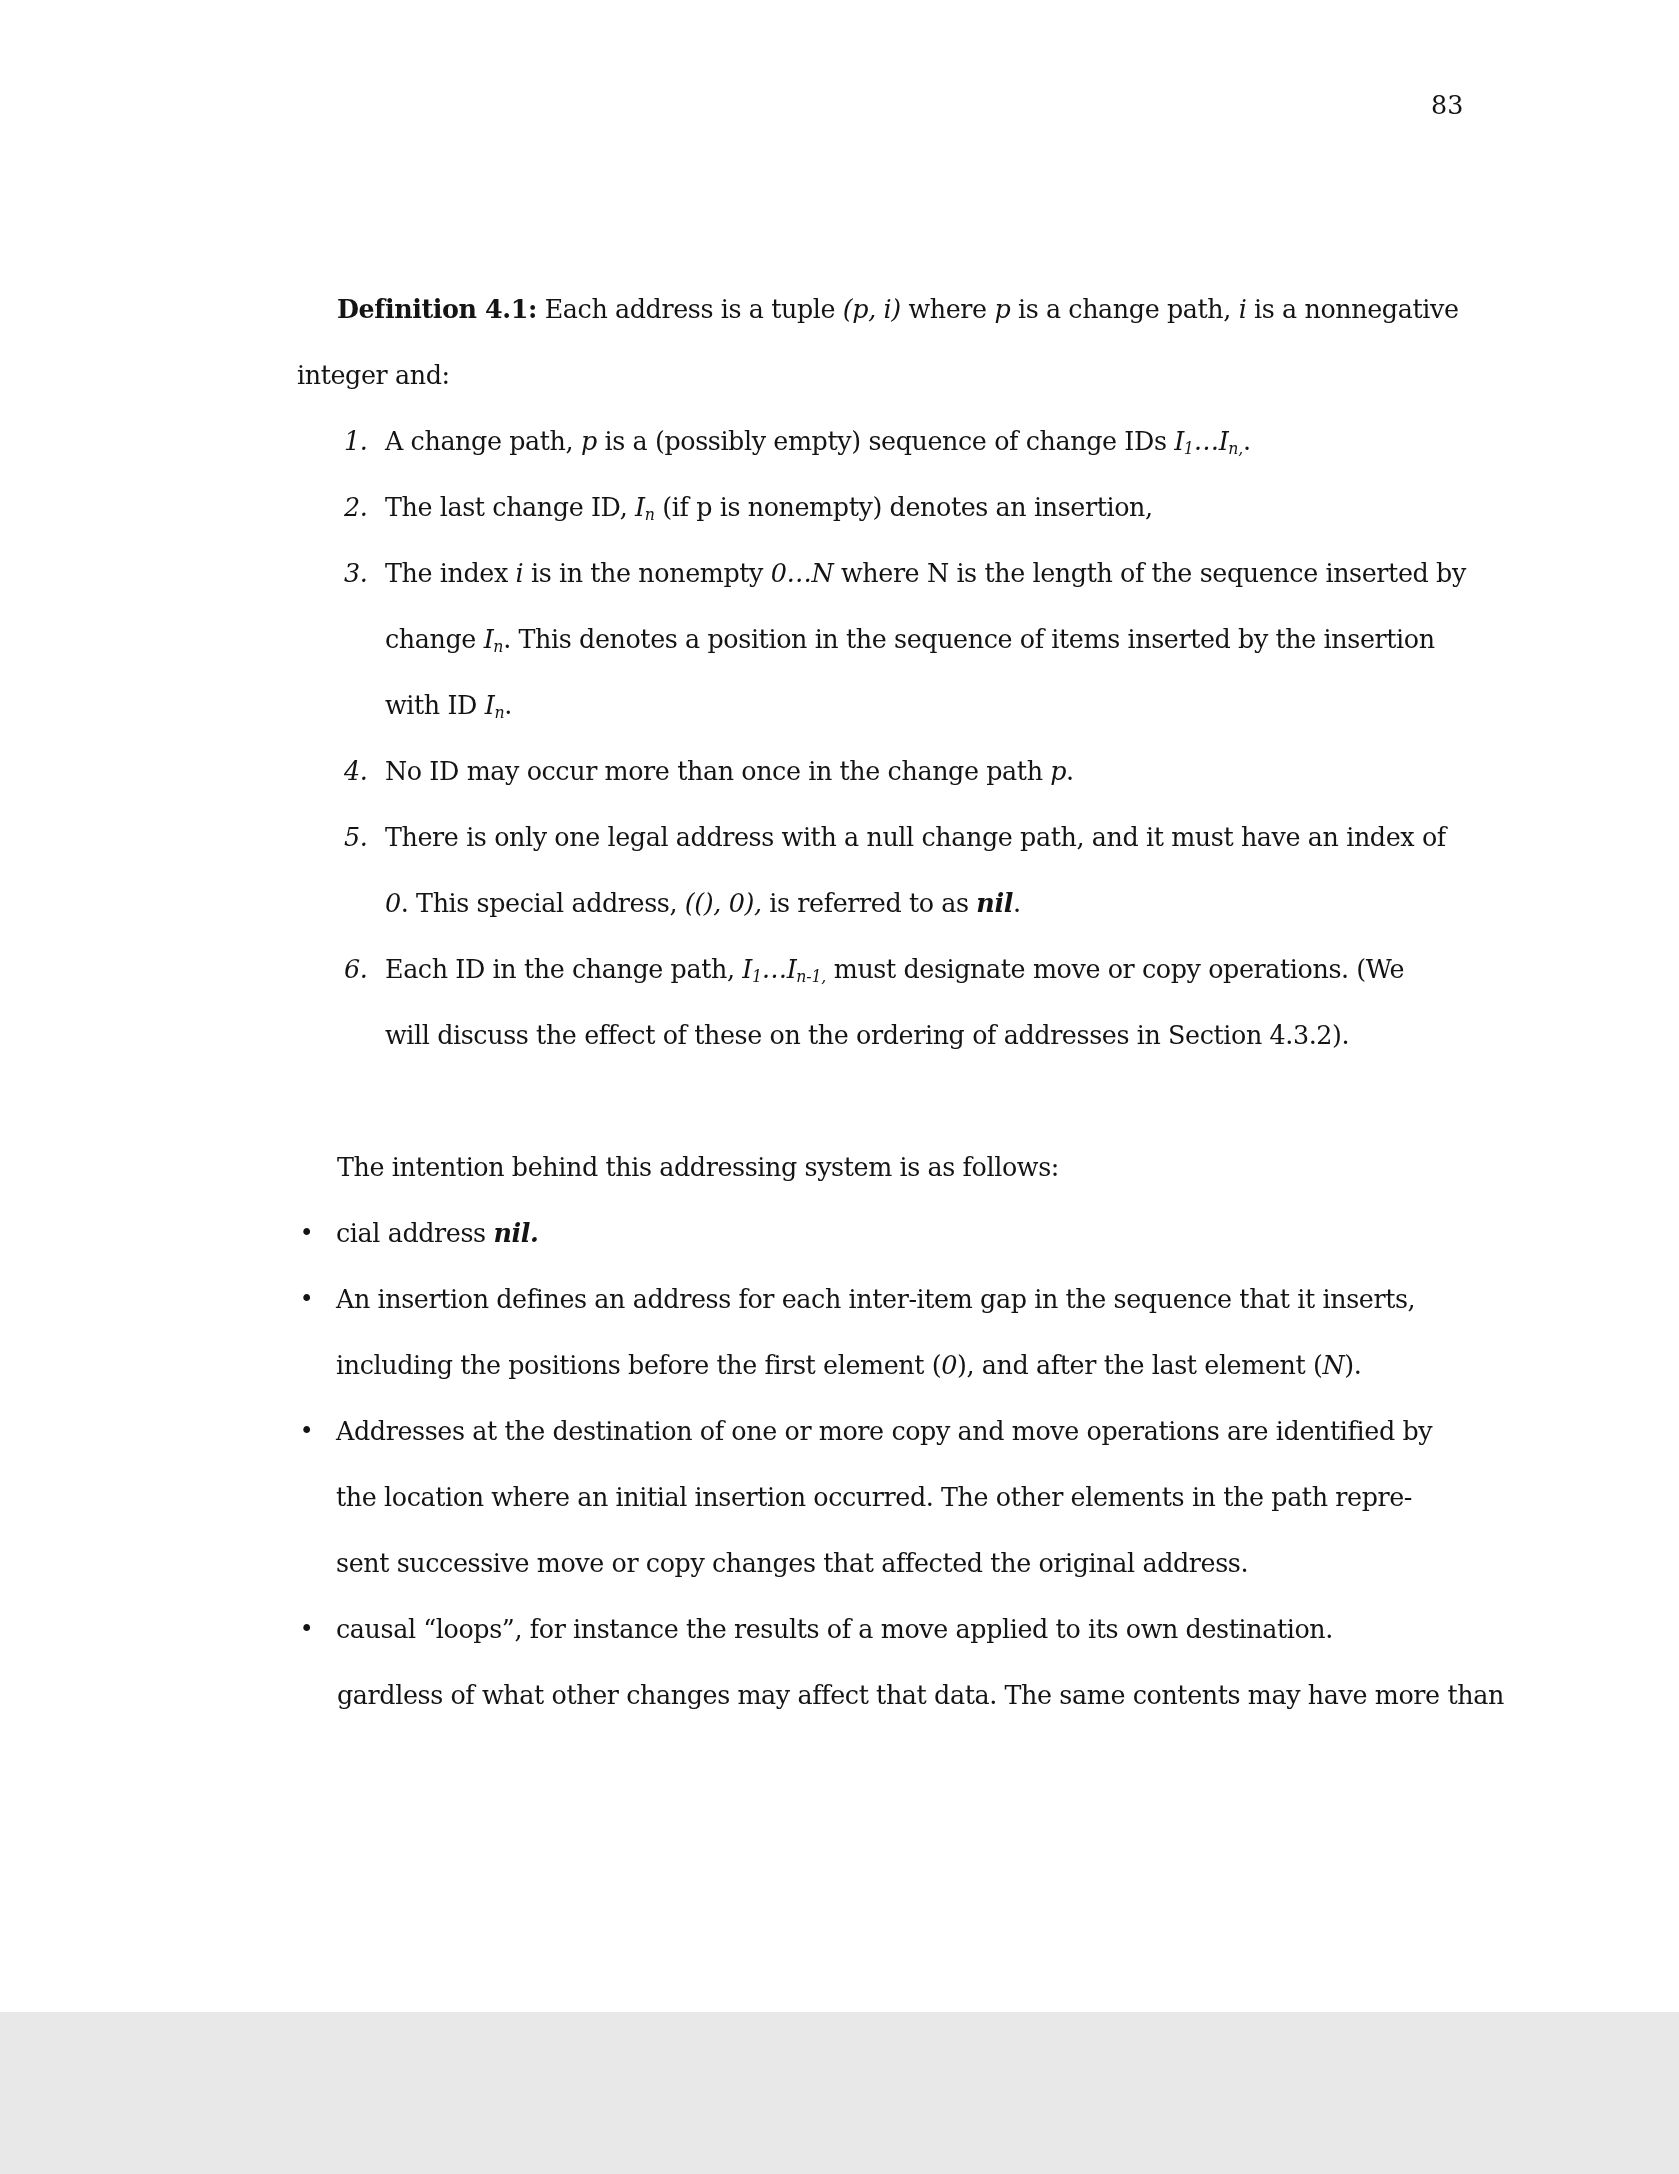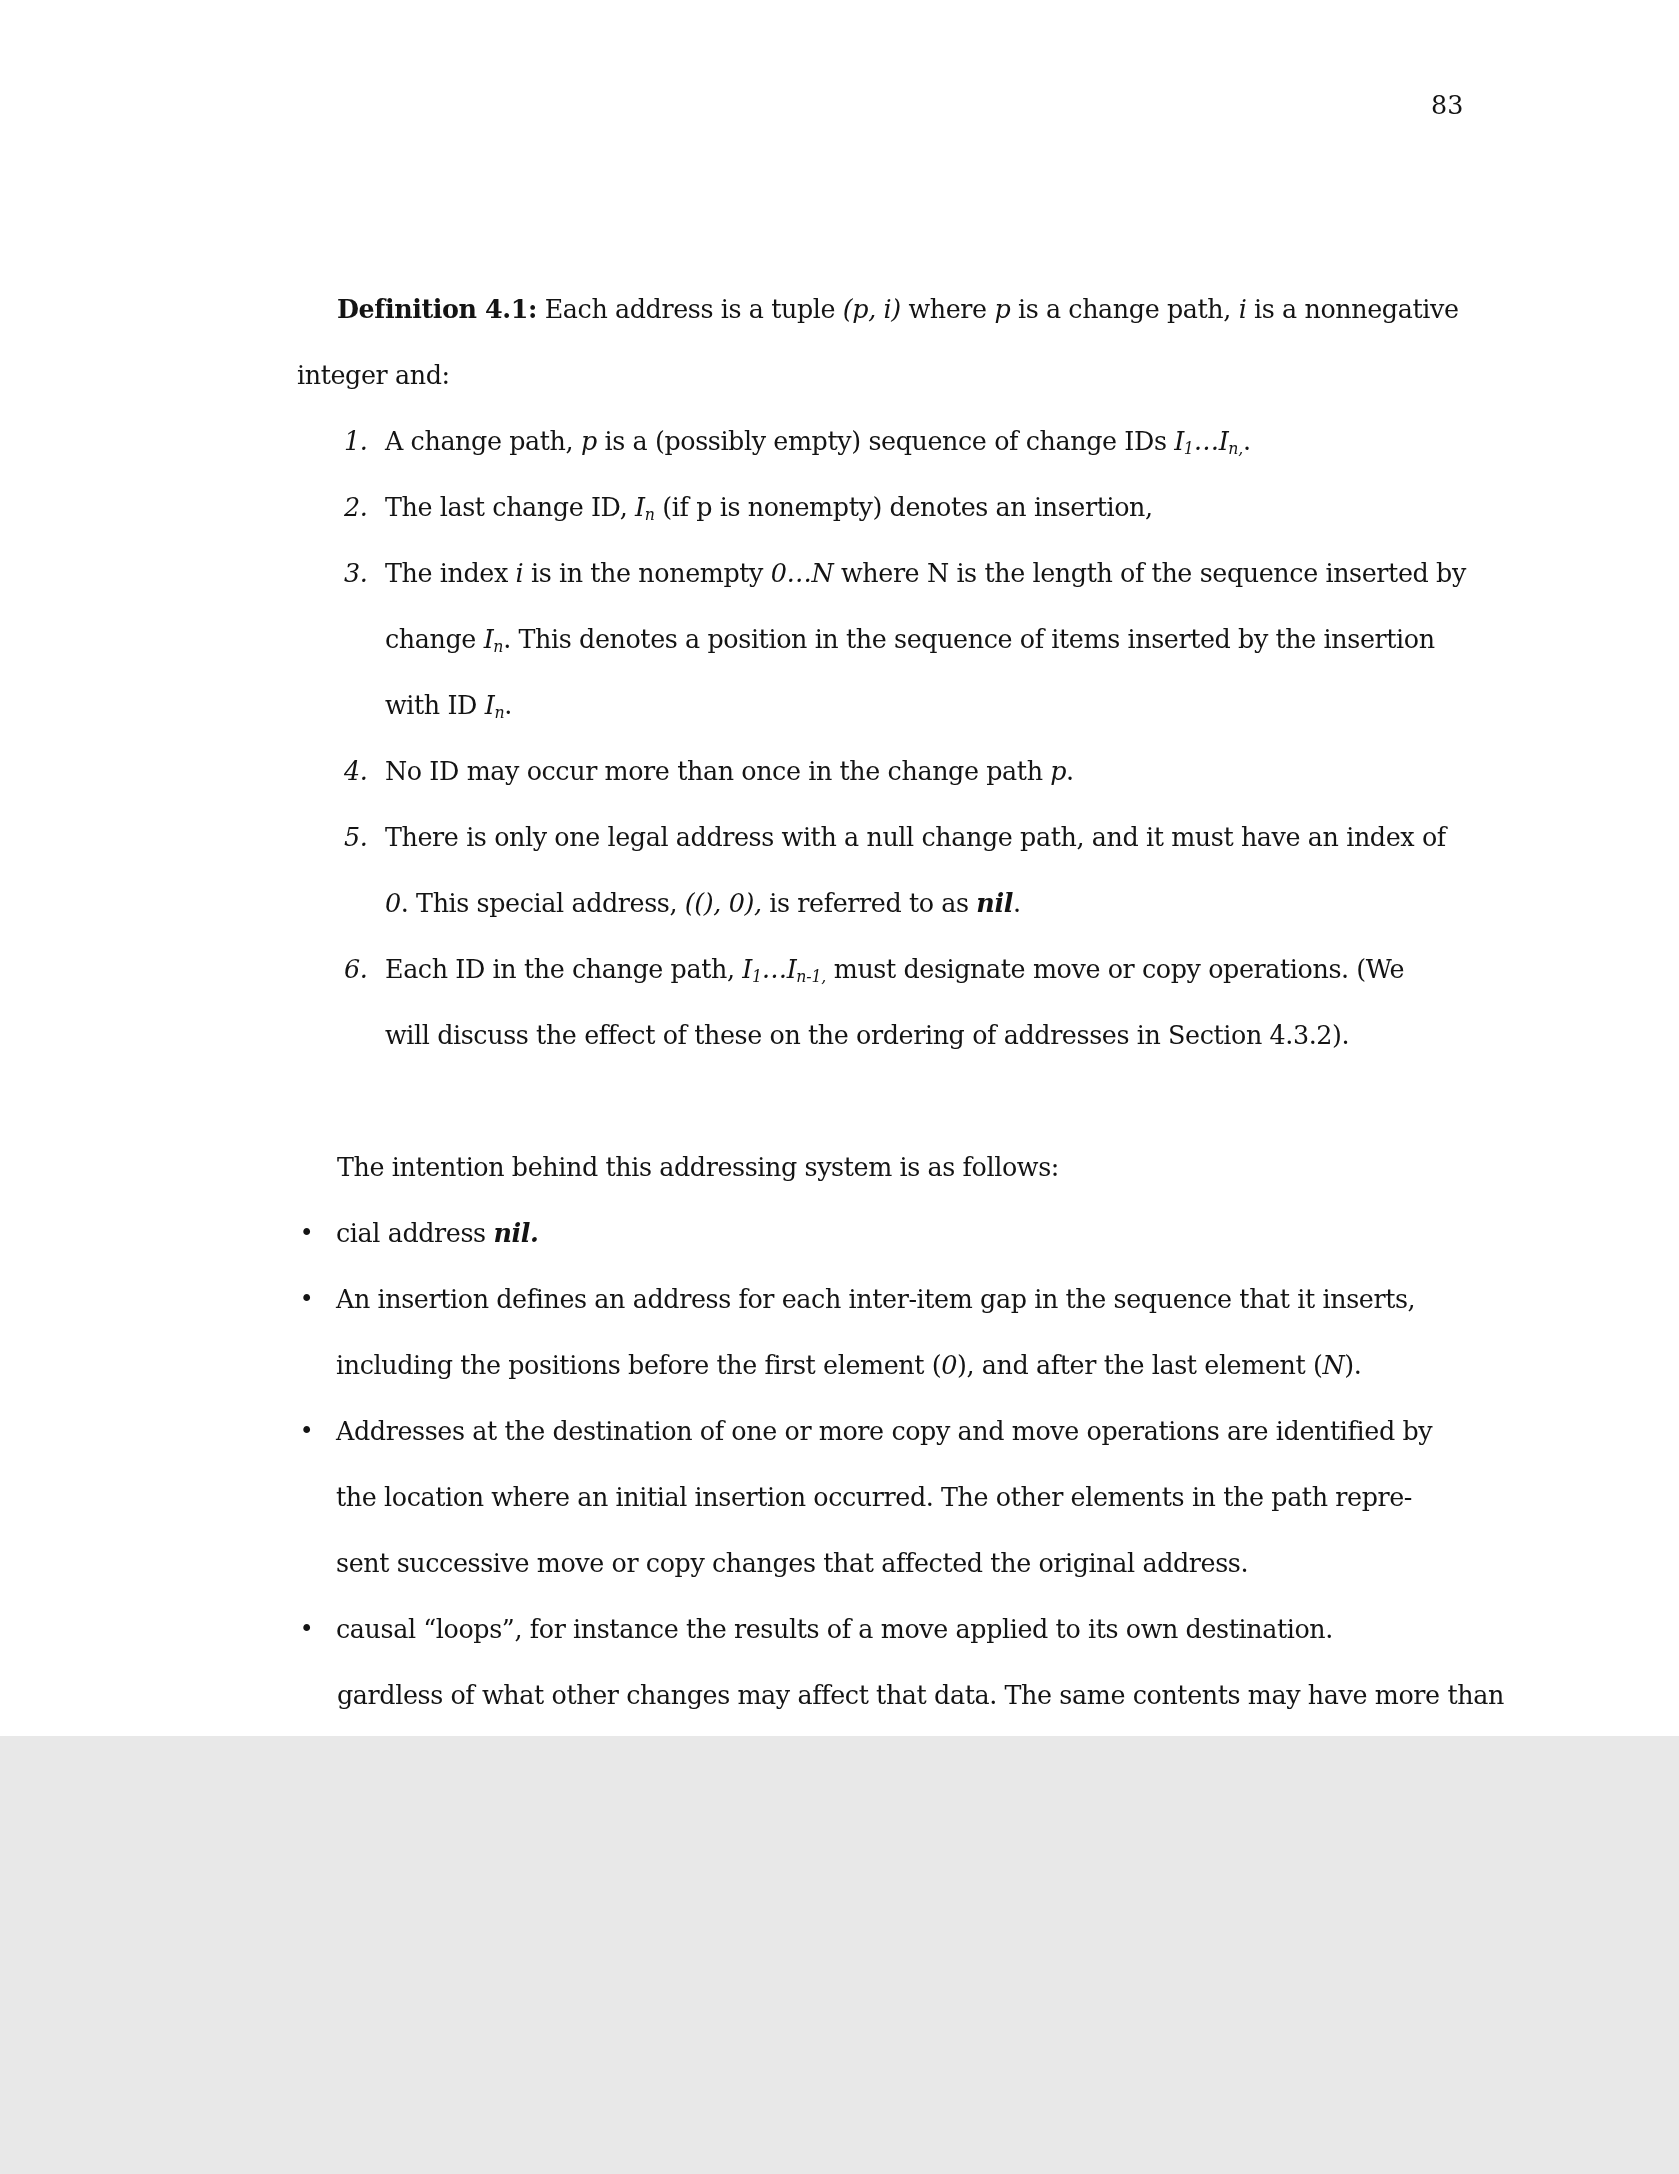--- a/index.html
+++ b/index.html
@@ -1,18 +1,18 @@
 <!DOCTYPE html>
 <html style="font-size:15px"><head>
 <meta charset="utf-8">
 <style>
   html,body{margin:0;padding:0;background:#e8e8e8;}
   .page{
     position:relative;
-    width:1680px;height:1736px;
+    width:1680px;height:2012px;
     margin:0 auto;
     background:#ffffff;
     font-family:"DejaVu Serif", serif;
     color:#141414;
     overflow:hidden;
   }
   .page-number{
     position:absolute;
     top:90px;left:1431px;
     font-size:25.4px;

